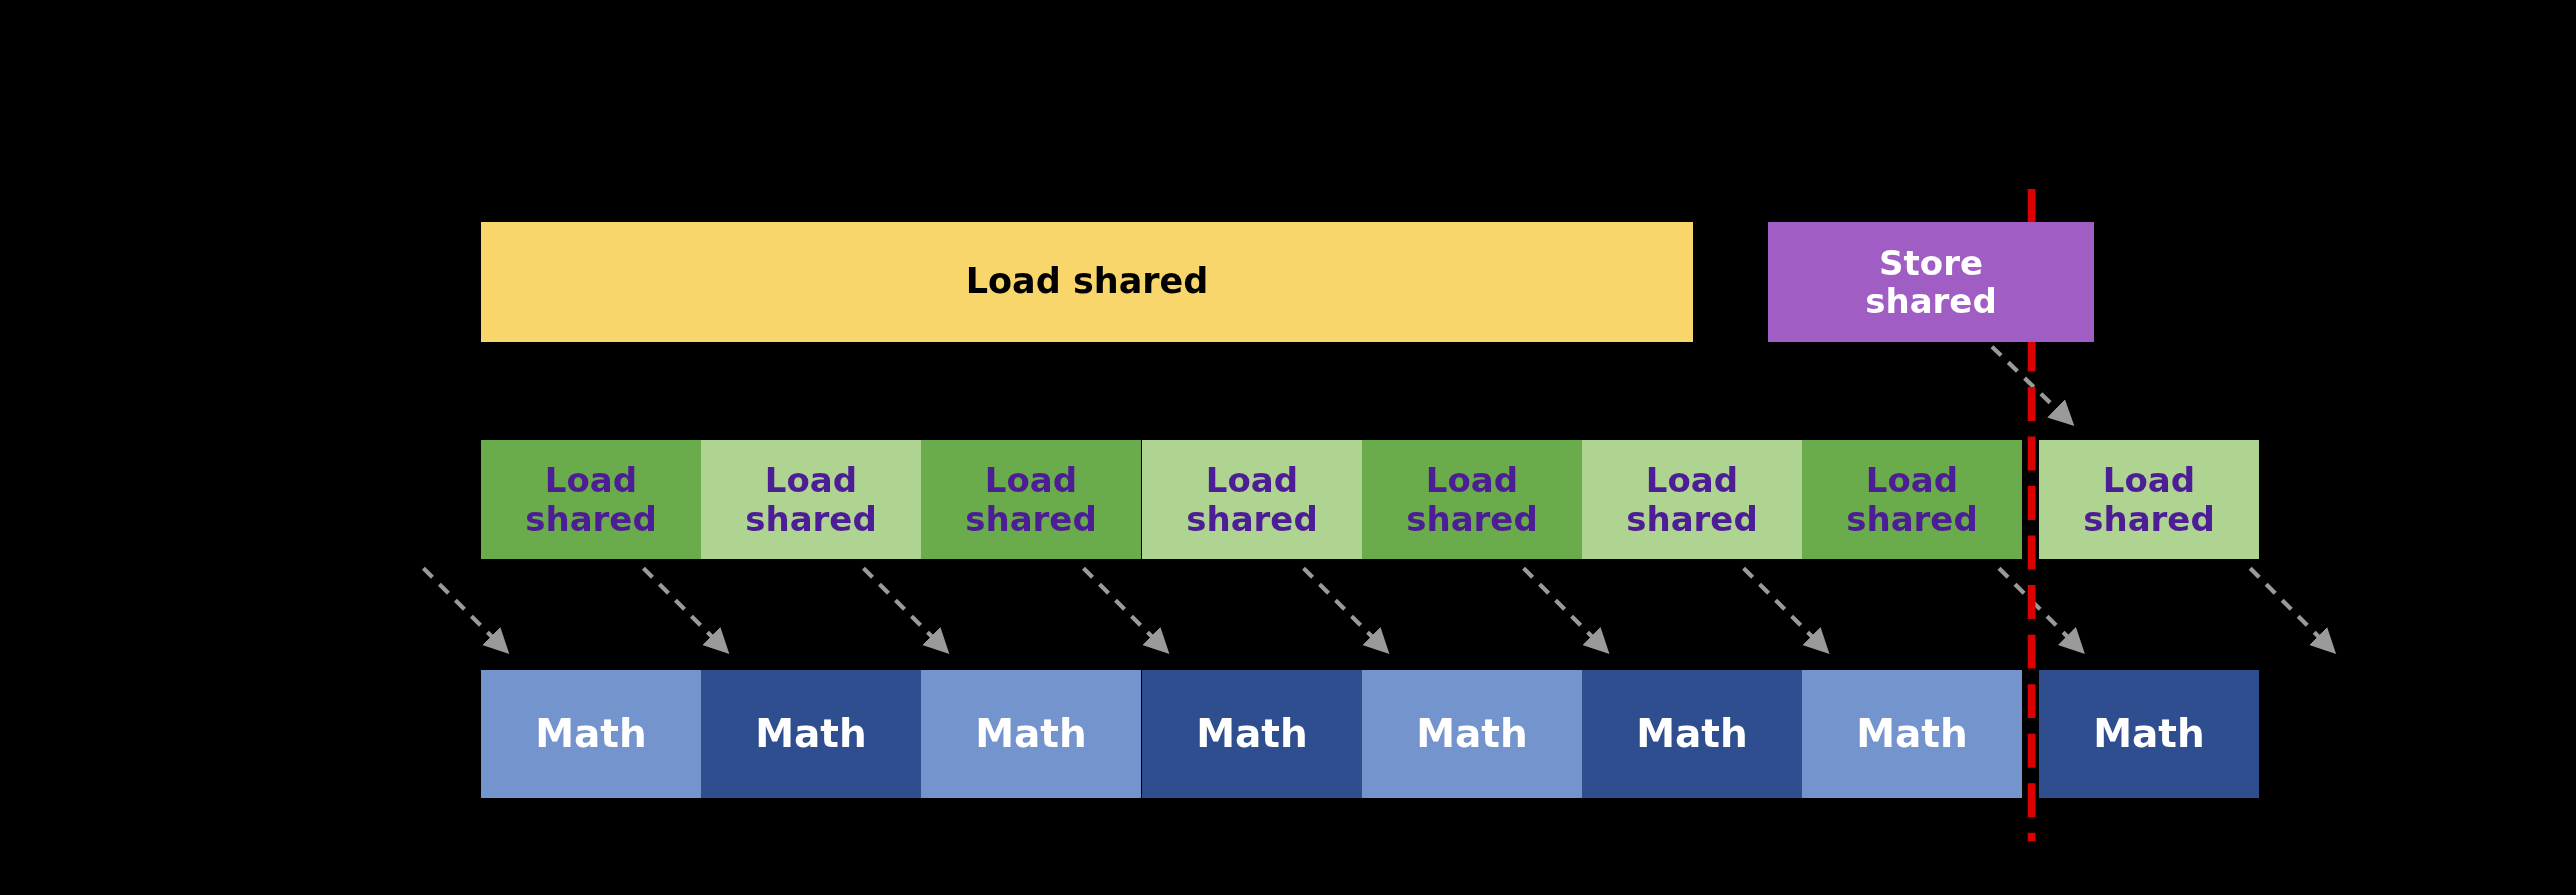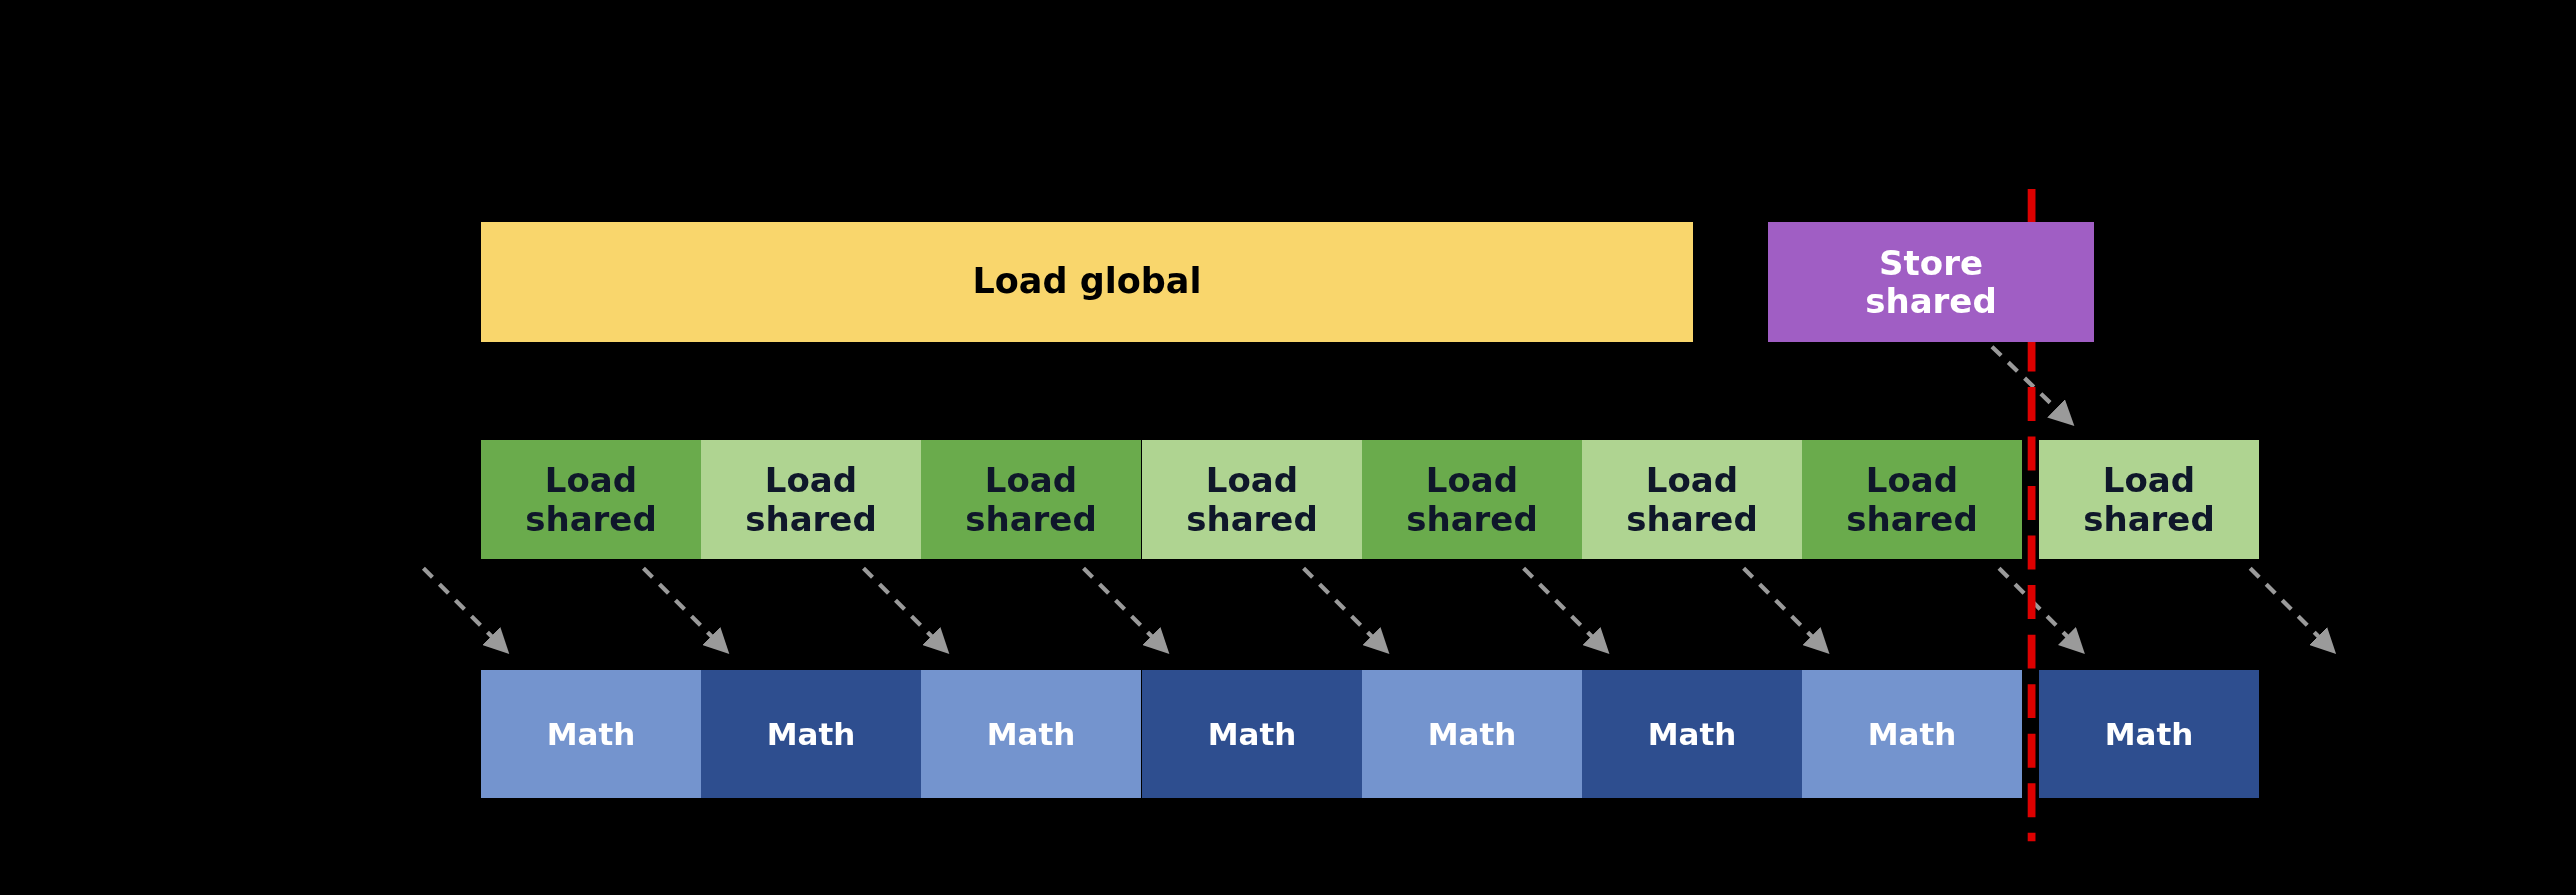--- a/index.html
+++ b/index.html
@@ -43,32 +43,32 @@
     width: 326px;
     background: #A05EC4;
     color: #FFFFFF;
     font-size: 34px;
   }
   
   .bar.green {
     top: 440px;
     height: 119px;
     width: 220px;
-    color: #0f172a;
+    color: #4c1d95;
     font-size: 34px;
   }
   .bar.green.dark  { background: #6AAB4C; }
   .bar.green.light { background: #AFD491; }
   
   .bar.math {
     top: 670px;
     height: 128px;
     width: 220px;
     color: #FFFFFF;
-    font-size: 31px;
+    font-size: 39px;
   }
   .bar.math.light { background: #7494CE; }
   .bar.math.dark  { background: #2E4E8F; }
 
   #overlay {
     position: absolute;
     top: 0;
     left: 0;
     pointer-events: none;
   }
@@ -94,21 +94,21 @@
     <line x1="1842" y1="803" x2="1957" y2="918" stroke="#9A9A9A" stroke-width="6" stroke-dasharray="18 14" marker-end="url(#arrowhead)"></line>
     <line x1="2153" y1="803" x2="2268" y2="918" stroke="#9A9A9A" stroke-width="6" stroke-dasharray="18 14" marker-end="url(#arrowhead)"></line>
     <line x1="2464" y1="803" x2="2579" y2="918" stroke="#9A9A9A" stroke-width="6" stroke-dasharray="18 14" marker-end="url(#arrowhead)"></line>
     <line x1="2825" y1="803" x2="2940" y2="918" stroke="#9A9A9A" stroke-width="6" stroke-dasharray="18 14" marker-end="url(#arrowhead)"></line>
     <line x1="3180" y1="803" x2="3295" y2="918" stroke="#9A9A9A" stroke-width="6" stroke-dasharray="18 14" marker-end="url(#arrowhead)"></line>
 
     <line x1="2871" y1="267" x2="2871" y2="1189" stroke="#DD0000" stroke-width="11" stroke-dasharray="48 22"></line>
   </svg>
 
   <div class="bar load-global">
-    <span>Load global</span>
+    <span>Load shared</span>
   </div>
   <div class="bar store-shared">
     <span>Store</span>
     <span>shared</span>
   </div>
 
   <div class="bar green dark" style="left:481px">
     <span>Load</span>
     <span>shared</span>
   </div>

